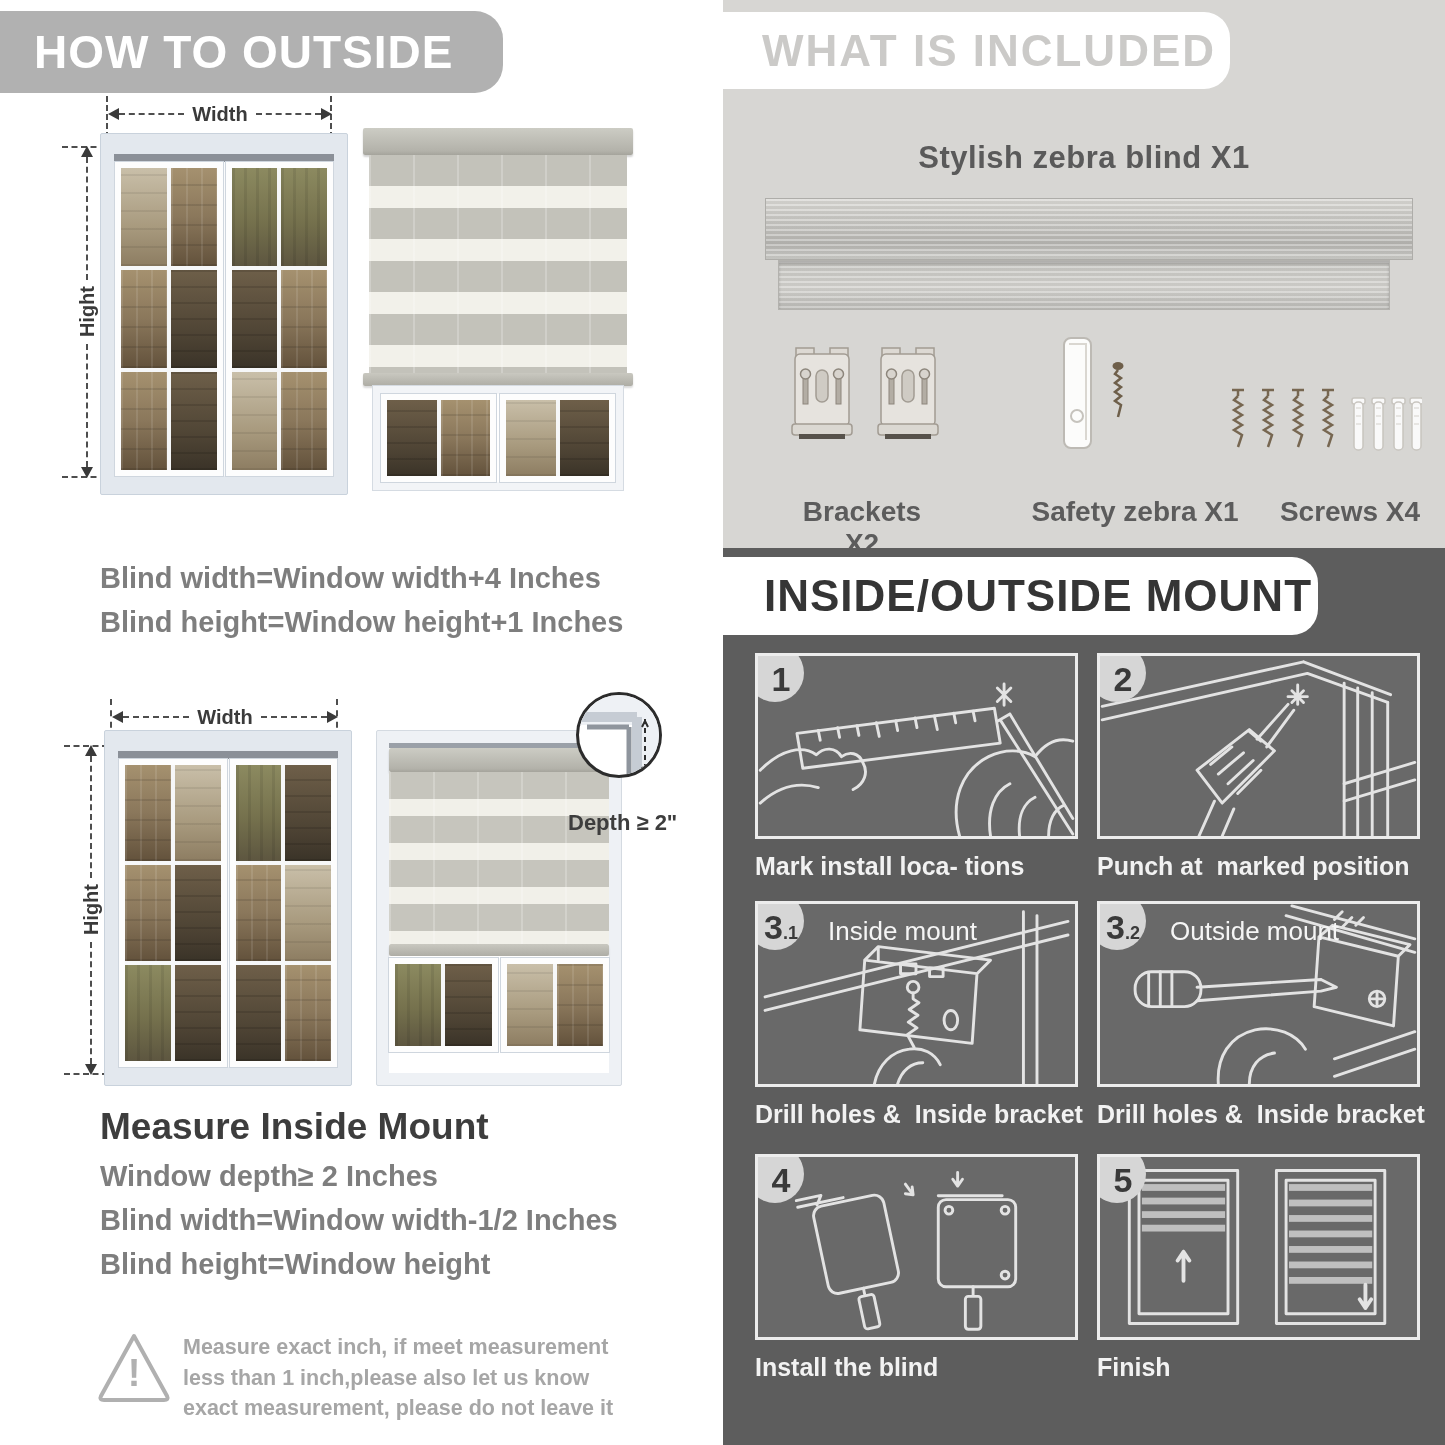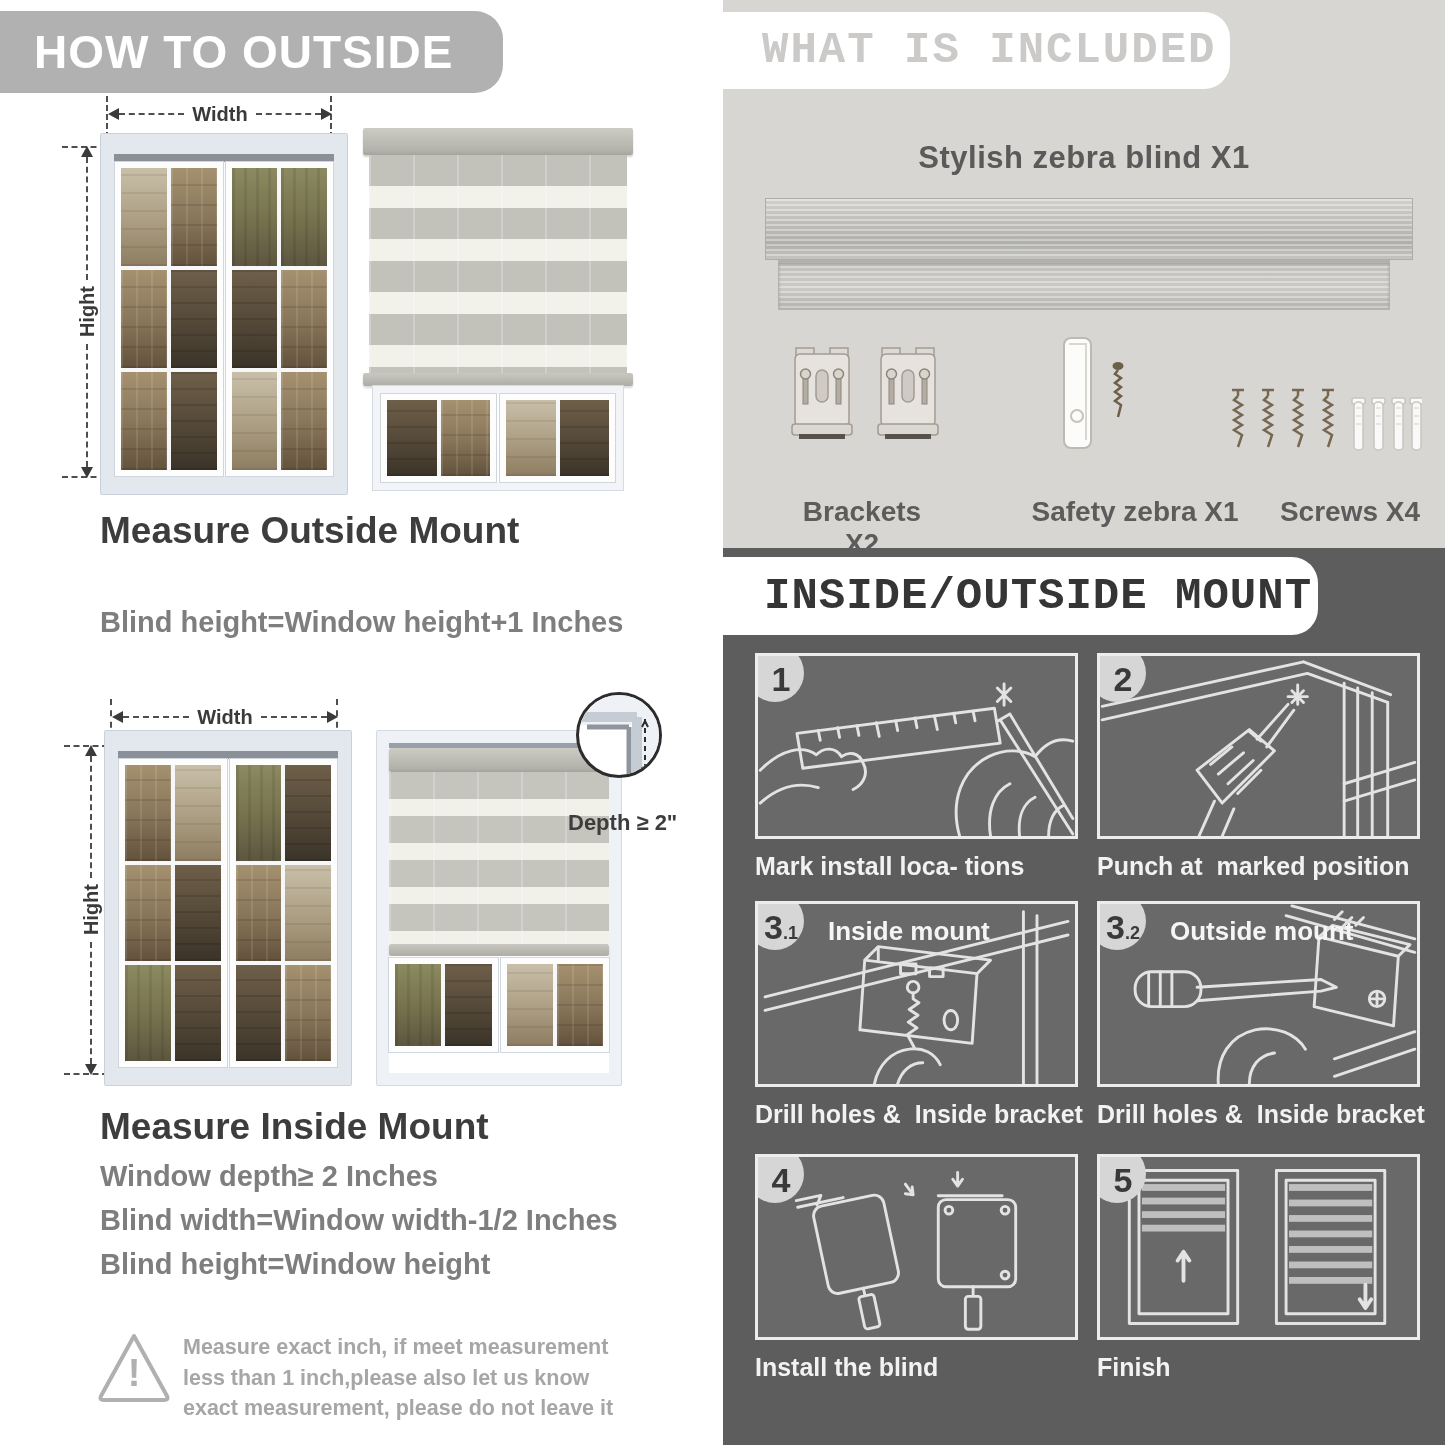--- a/index.html
+++ b/index.html
@@ -6,21 +6,21 @@
   #stage{position:relative;width:1445px;height:1445px;background:#ffffff;overflow:hidden;
          font-family:"Liberation Sans",sans-serif;}
   .abs{position:absolute;}
 
   
   .banner{position:absolute;left:-30px;top:11px;width:533px;height:82px;background:#b1b1b1;
           border-radius:28px;color:#ffffff;font-size:46px;font-weight:bold;letter-spacing:1px;
           line-height:82px;padding-left:64px;box-sizing:border-box;white-space:nowrap;}
   .panel-light{position:absolute;left:723px;top:0;width:722px;height:548px;background:#d7d6d3;}
   .panel-dark{position:absolute;left:723px;top:548px;width:722px;height:897px;background:#5d5d5d;}
-  .wbox{position:absolute;background:#ffffff;border-radius:0 26px 26px 0;box-sizing:border-box;font-family:Liberation Mono, monospace;}
+  .wbox{position:absolute;background:#ffffff;border-radius:0 26px 26px 0;box-sizing:border-box;}
   .wbox.included{left:716px;top:12px;width:514px;height:77px;color:#cbcac8;font-size:44px;
           font-weight:bold;letter-spacing:2px;line-height:77px;padding-left:46px;white-space:nowrap;}
   .wbox.mount{left:716px;top:557px;width:602px;height:78px;color:#353535;font-size:44px;
           font-weight:bold;letter-spacing:1px;line-height:78px;padding-left:48px;white-space:nowrap;}
 
   
   .h-measure{position:absolute;left:100px;color:#3d3d3d;font-size:37px;font-weight:bold;white-space:nowrap;}
   .l-measure{position:absolute;left:100px;color:#7e7e7e;font-size:29px;font-weight:bold;white-space:nowrap;}
   .warn-text{position:absolute;left:183px;top:1332px;width:450px;color:#a6a6a6;font-size:21.5px;
              font-weight:bold;line-height:1.42;}
@@ -100,21 +100,21 @@
   
   .cell{position:absolute;width:323px;}
   .panel{position:relative;width:323px;height:186px;background:#696969;border:3px solid #ececec;
          box-sizing:border-box;overflow:hidden;}
   .caption{margin-top:13px;color:#f2f2f2;font-size:25px;font-weight:bold;white-space:pre;}
   .badge{position:absolute;left:-12px;top:-12px;width:58px;height:58px;border-radius:50%;
          background:#d6d6d6;display:flex;align-items:center;justify-content:center;
          padding:12px 0 0 12px;box-sizing:border-box;color:#3a3a3a;}
   .badge .b-main{font-size:34px;font-weight:bold;line-height:1;}
   .badge .b-sub{font-size:18px;font-weight:bold;margin-top:12px;}
-  .step-title{position:absolute;left:70px;top:12px;color:#f5f5f5;font-size:26px;font-weight:bold;white-space:nowrap;}
+  .step-title{position:absolute;left:70px;top:12px;color:#f5f5f5;font-size:26px;font-weight:normal;white-space:nowrap;}
   .art{position:absolute;left:0;top:0;width:100%;height:100%;}
   .art svg{width:100%;height:100%;}
   .art path,.art rect,.art circle,.art ellipse{fill:none;stroke:#e3e3e3;stroke-width:3;
       stroke-linecap:round;stroke-linejoin:round;}
   .art .fillbar{fill:#cfcfcf;stroke:none;opacity:.85;}
   .art .thick{stroke-width:4;}
 </style>
 </head>
 <body>
 
@@ -173,21 +173,21 @@
         <div class="pane dark"></div>
         <div class="pane"></div>
       </div>
       <div class="sash rows1">
         <div class="pane light"></div>
         <div class="pane dark"></div>
       </div>
     </div>
   </div>
 
-  <div class="h-measure" style="top:510px">Measure Outside Mount</div>
+  <div class="l-measure" style="top:562px">Blind width=Window width+4 Inches</div>
   <div class="l-measure" style="top:606px">Blind height=Window height+1 Inches</div>
 
   <div class="tick-v" style="left:110px;top:699px;height:40px"></div>
   <div class="tick-v" style="left:336px;top:699px;height:40px"></div>
   <div class="arrow-h" style="left:112px;top:707px;width:226px">
     <span class="hd l"></span>
       <span class="line"></span>
     <span class="lbl">Width</span>
     <span class="line"></span>
       <span class="hd r"></span>

